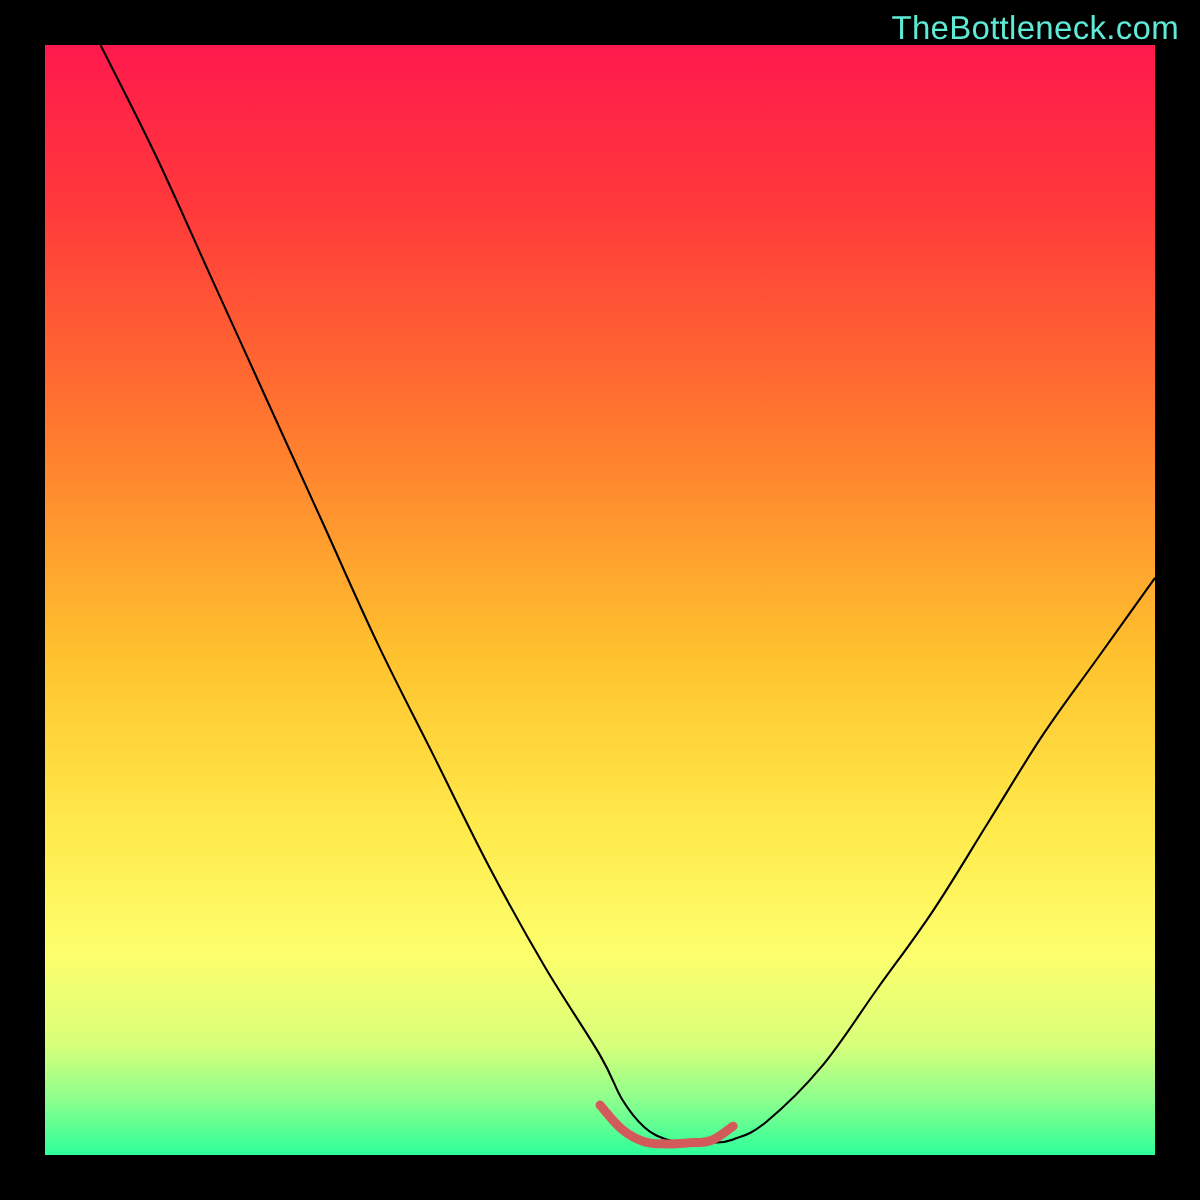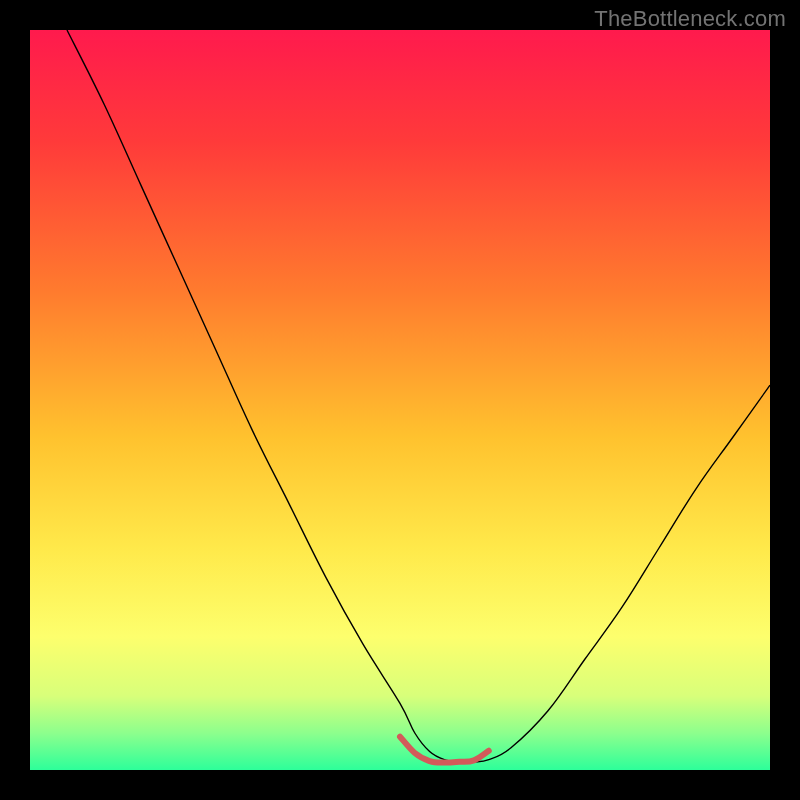--- a/index.html
+++ b/index.html
@@ -15,21 +15,21 @@
     position: absolute;
     top: 0;
     left: 0;
     width: 800px;
     height: 800px;
   }
   .watermark {
     position: absolute;
     top: 6px;
     right: 14px;
-    color: #737373;
+    color: #5eead4;
     font-size: 22px;
     font-weight: 500;
     letter-spacing: 0.2px;
     z-index: 10;
   }
 </style>
 </head>
 <body>
 
 <div class="chart-container">

